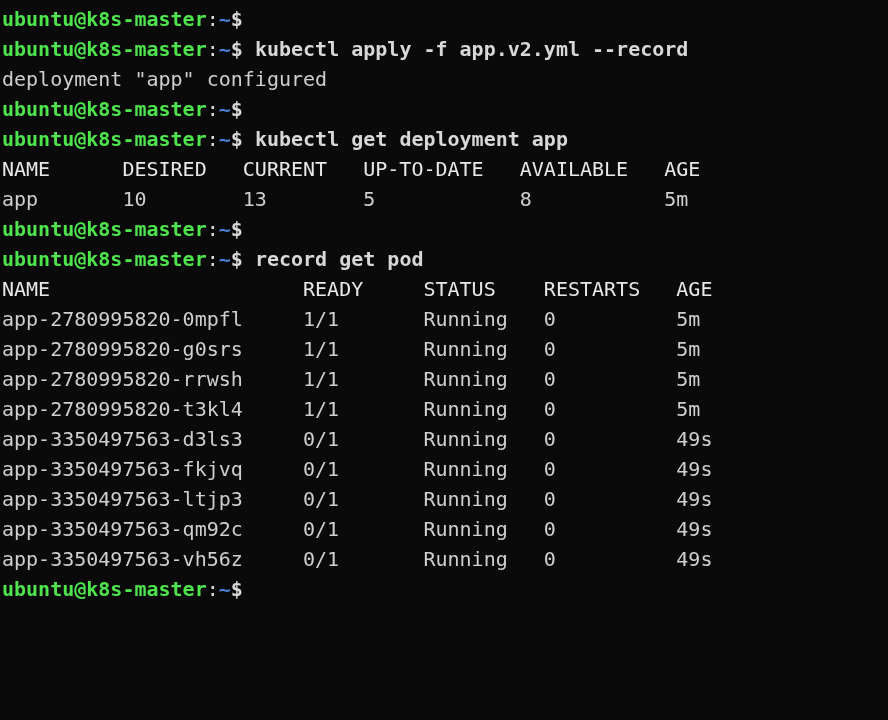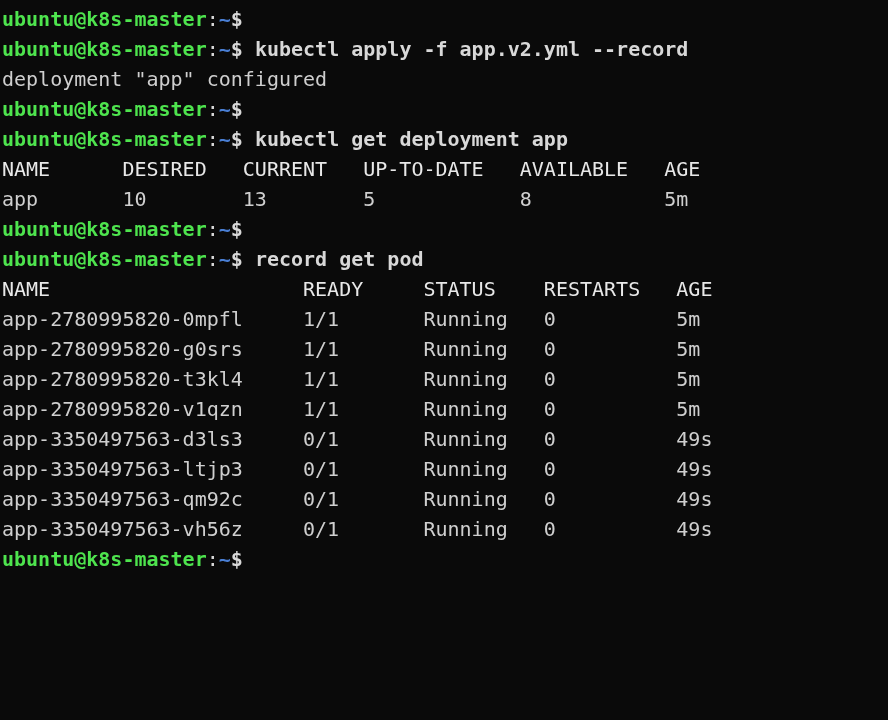--- a/index.html
+++ b/index.html
@@ -50,21 +50,22 @@
       <div class="line"><span class="seg out">deployment "app" configured</span></div>
       <div class="line"><span class="seg user">ubuntu@k8s-master</span><span class="seg colon">:</span><span class="seg tilde">~</span><span class="seg dollar">$</span><span class="seg cmd"></span></div>
       <div class="line"><span class="seg user">ubuntu@k8s-master</span><span class="seg colon">:</span><span class="seg tilde">~</span><span class="seg dollar">$</span><span class="seg cmd"> kubectl get deployment app</span></div>
       <div class="line"><span class="seg hdr">NAME      DESIRED   CURRENT   UP-TO-DATE   AVAILABLE   AGE</span></div>
       <div class="line"><span class="seg out">app       10        13        5            8           5m</span></div>
       <div class="line"><span class="seg user">ubuntu@k8s-master</span><span class="seg colon">:</span><span class="seg tilde">~</span><span class="seg dollar">$</span><span class="seg cmd"></span></div>
       <div class="line"><span class="seg user">ubuntu@k8s-master</span><span class="seg colon">:</span><span class="seg tilde">~</span><span class="seg dollar">$</span><span class="seg cmd"> record get pod</span></div>
       <div class="line"><span class="seg hdr">NAME                     READY     STATUS    RESTARTS   AGE</span></div>
       <div class="line"><span class="seg out">app-2780995820-0mpfl     1/1       Running   0          5m</span></div>
       <div class="line"><span class="seg out">app-2780995820-g0srs     1/1       Running   0          5m</span></div>
+      <div class="line"><span class="seg out">app-2780995820-rrwsh     1/1       Running   0          5m</span></div>
       <div class="line"><span class="seg out">app-2780995820-t3kl4     1/1       Running   0          5m</span></div>
-      <div class="line"><span class="seg out">app-2780995820-v1qzn     1/1       Running   0          5m</span></div>
       <div class="line"><span class="seg out">app-3350497563-d3ls3     0/1       Running   0          49s</span></div>
+      <div class="line"><span class="seg out">app-3350497563-fkjvq     0/1       Running   0          49s</span></div>
       <div class="line"><span class="seg out">app-3350497563-ltjp3     0/1       Running   0          49s</span></div>
       <div class="line"><span class="seg out">app-3350497563-qm92c     0/1       Running   0          49s</span></div>
       <div class="line"><span class="seg out">app-3350497563-vh56z     0/1       Running   0          49s</span></div>
       <div class="line"><span class="seg user">ubuntu@k8s-master</span><span class="seg colon">:</span><span class="seg tilde">~</span><span class="seg dollar">$</span><span class="seg cmd"></span></div>
     </div>
 </div>
 
 </body></html>

